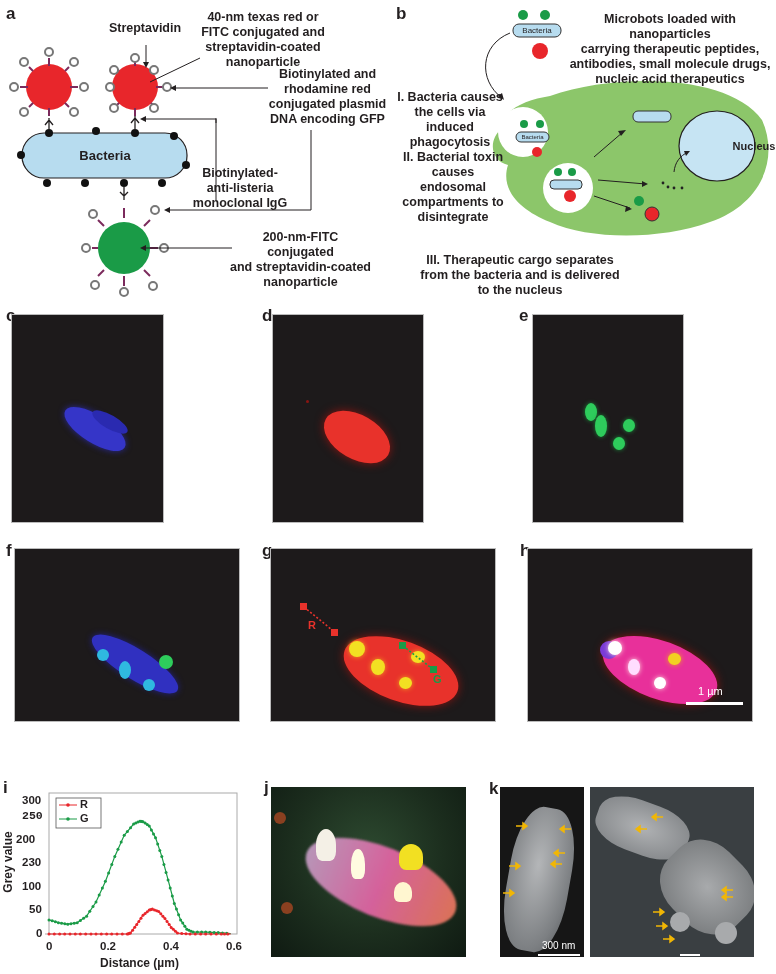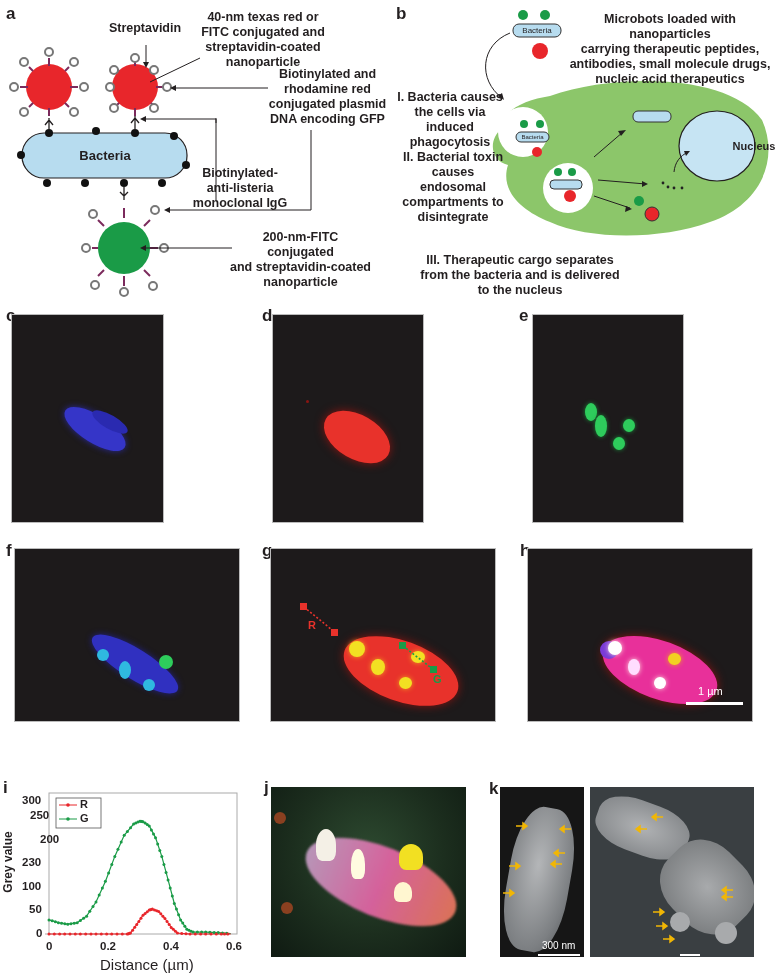--- a/index.html
+++ b/index.html
@@ -424,31 +424,31 @@
 
     <rect x="56" y="18" width="45" height="30" fill="#fff" stroke="#555" stroke-width="0.8"></rect>
     <line x1="59" y1="25" x2="77" y2="25" stroke="#e8262b"></line>
       <circle cx="68" cy="25" r="1.8" fill="#e8262b"></circle>
     <line x1="59" y1="39" x2="77" y2="39" stroke="#1a9b47"></line>
       <circle cx="68" cy="39" r="1.8" fill="#1a9b47"></circle>
   </svg>
   <div class="abs" style="left:80px;top:18px;font-size:11px;font-weight:bold;">R</div>
   <div class="abs" style="left:80px;top:32px;font-size:11px;font-weight:bold;">G</div>
   <div class="ticklbl" style="left:22px;top:6px;margin-top:8px;">300</div>
-  <div class="ticklbl" style="left:30px;top:29px;">250</div>
-  <div class="ticklbl" style="left:40px;top:53px;">200</div>
+  <div class="ticklbl" style="left:22px;top:29px;font-family:Liberation Mono, monospace;">250</div>
+  <div class="ticklbl" style="left:16px;top:53px;">200</div>
   <div class="ticklbl" style="left:22px;top:76px;">230</div>
   <div class="ticklbl" style="left:22px;top:100px;">100</div>
   <div class="ticklbl" style="left:29px;top:123px;">50</div>
   <div class="ticklbl" style="left:36px;top:147px;">0</div>
   <div class="ticklbl" style="left:46px;top:160px;">0</div>
   <div class="ticklbl" style="left:100px;top:160px;">0.2</div>
   <div class="ticklbl" style="left:163px;top:160px;">0.4</div>
   <div class="ticklbl" style="left:226px;top:160px;">0.6</div>
-  <div class="abs" style="left:100px;top:176px;font-size:15px;font-weight:normal;">Distance (µm)</div>
+  <div class="abs" style="left:100px;top:176px;font-size:12px;font-weight:bold;">Distance (µm)</div>
   <div class="abs" style="left:-27px;top:75px;font-size:12px;font-weight:bold;transform:rotate(-90deg);width:70px;text-align:center;">Grey value</div>
 </div>
 
 <div class="plabel" style="left:264px;top:779px;">j</div>
 <div class="micro" style="left:271px;top:787px;width:195px;height:170px;background:radial-gradient(ellipse at 50% 40%, #2d4a30 0%, #1c2e1e 55%, #0f1a12 100%);border:none;">
   <div class="blob" style="left:30px;top:60px;width:160px;height:70px;background:linear-gradient(90deg,#c8a0c8,#e866a8,#f07a60);transform:rotate(22deg);opacity:0.9;filter:blur(1px);"></div>
   <div class="blob" style="left:45px;top:42px;width:20px;height:32px;background:#f4f0e6;border-radius:50% 50% 30% 30%;"></div>
   <div class="blob" style="left:80px;top:62px;width:14px;height:30px;background:#fffbe0;border-radius:50% 50% 30% 30%;"></div>
   <div class="blob" style="left:128px;top:57px;width:24px;height:26px;background:#f2e022;border-radius:50% 50% 30% 30%;"></div>
   <div class="blob" style="left:123px;top:95px;width:18px;height:20px;background:#fff6d0;border-radius:50% 50% 30% 30%;"></div>

